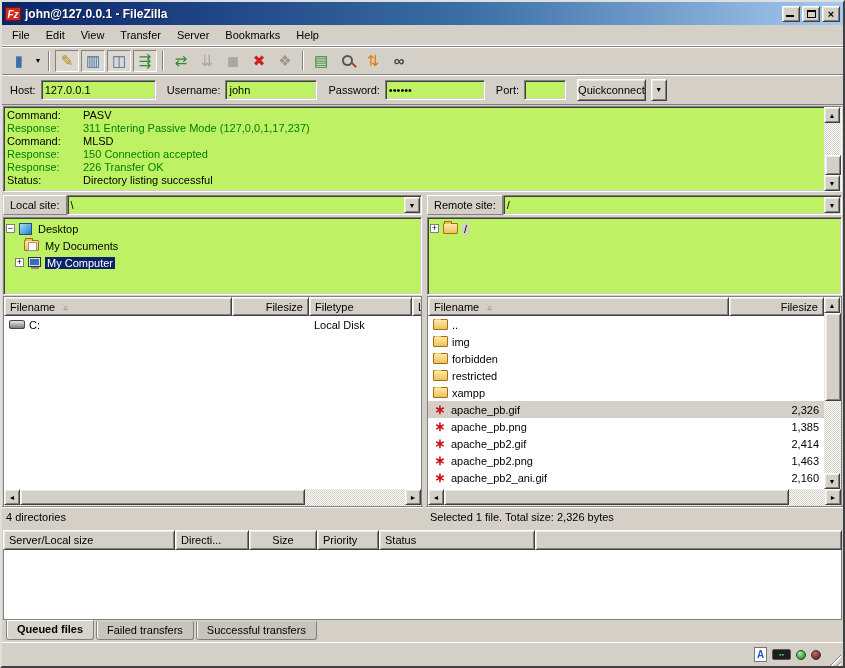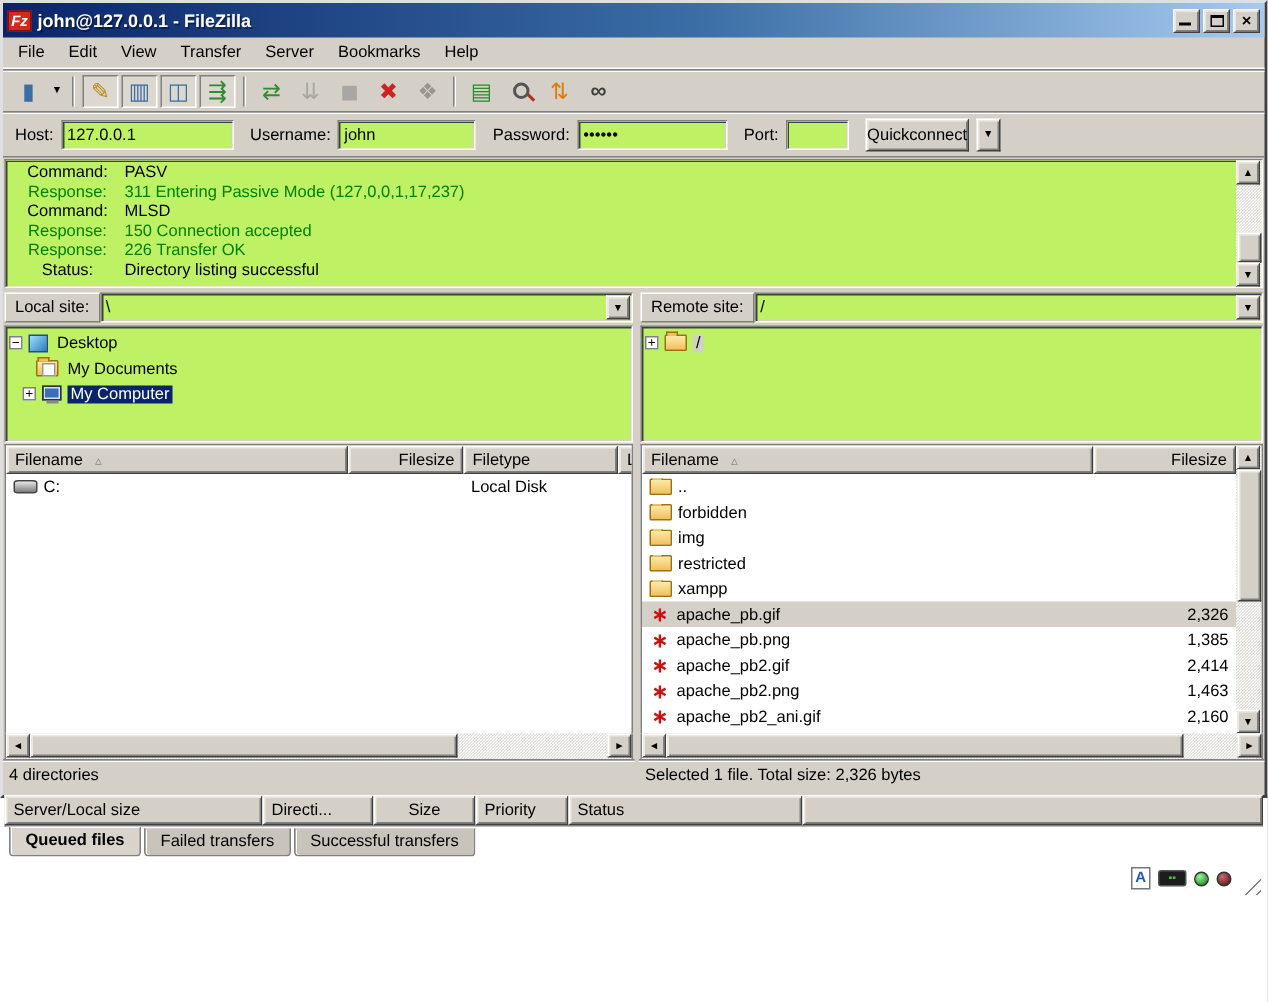--- a/index.html
+++ b/index.html
@@ -1,18 +1,18 @@
 <!DOCTYPE html>
 <html><head>
 <meta charset="utf-8">
 <style>
   * { box-sizing: border-box; margin: 0; padding: 0; }
   html,body { width:845px; height:668px; overflow:hidden;
     font-family:"Liberation Sans", sans-serif; font-size:11px; color:#000; }
-  .window { width:845px; height:532px; background:#d4d0c8;
+  .window { width:845px; height:668px; background:#d4d0c8;
     border:2px solid; border-color:#dfdfdf #404040 #404040 #dfdfdf;
     display:flex; flex-direction:column; }
 
   
   .raised { background:#d4d0c8; border:1px solid; border-color:#fff #404040 #404040 #fff;
     box-shadow: inset 1px 1px 0 #ece9e2, inset -1px -1px 0 #808080; }
   .sunken-white { background:#bef264; border:1px solid; border-color:#808080 #fff #fff #808080;
     box-shadow: inset 1px 1px 0 #404040, inset -1px -1px 0 #d4d0c8; }
 
   
@@ -50,21 +50,21 @@
 
   
   .quickbar { height:31px; display:flex; align-items:center; gap:5px; padding-left:8px; flex:0 0 auto;
     border-top:1px solid #808080; box-shadow: inset 0 1px 0 #fff; border-bottom:1px solid #808080; }
   .quickbar label { margin-left:6px; }
   .qc-input { height:20px; font-family:"Liberation Sans",sans-serif; font-size:11px; padding:1px 3px; outline:none; }
   .qc-btn { height:22px; padding:0 0; font-size:11px; display:flex; align-items:center; }
   .qc-dd { width:16px; height:22px; font-size:7px; display:flex; align-items:center; justify-content:center; }
 
   
-  .logwrap { height:86px; margin:1px 1px 0 1px; display:flex; flex:0 0 auto;text-align:center; }
+  .logwrap { height:86px; margin:1px 1px 0 1px; display:flex; flex:0 0 auto; }
   .log { flex:1; padding:2px 0 0 3px; overflow:hidden; }
   .log-row { display:flex; line-height:13px; }
   .log-label { width:76px; flex:0 0 auto; }
   .green { color:#008000; }
   .black { color:#000; }
 
   
   .vscroll { width:17px; display:flex; flex-direction:column; background:#fff;
     background-image:linear-gradient(45deg,#d4d0c8 25%,transparent 25%,transparent 75%,#d4d0c8 75%),
       linear-gradient(45deg,#d4d0c8 25%,transparent 25%,transparent 75%,#d4d0c8 75%);
@@ -354,28 +354,28 @@
             <div class="frow">
               <span class="cell" style="flex:1">
                   <span class="ico folder-ico"></span>
                   <span>..</span>
                 </span>
               <span class="cell num" style="width:95px"></span>
             </div>
             <div class="frow">
               <span class="cell" style="flex:1">
                   <span class="ico folder-ico"></span>
+                  <span>img</span>
+                </span>
+              <span class="cell num" style="width:95px"></span>
+            </div>
+            <div class="frow">
+              <span class="cell" style="flex:1">
+                  <span class="ico folder-ico"></span>
                   <span>forbidden</span>
-                </span>
-              <span class="cell num" style="width:95px"></span>
-            </div>
-            <div class="frow">
-              <span class="cell" style="flex:1">
-                  <span class="ico folder-ico"></span>
-                  <span>img</span>
                 </span>
               <span class="cell num" style="width:95px"></span>
             </div>
             <div class="frow">
               <span class="cell" style="flex:1">
                   <span class="ico folder-ico"></span>
                   <span>restricted</span>
                 </span>
               <span class="cell num" style="width:95px"></span>
             </div>

